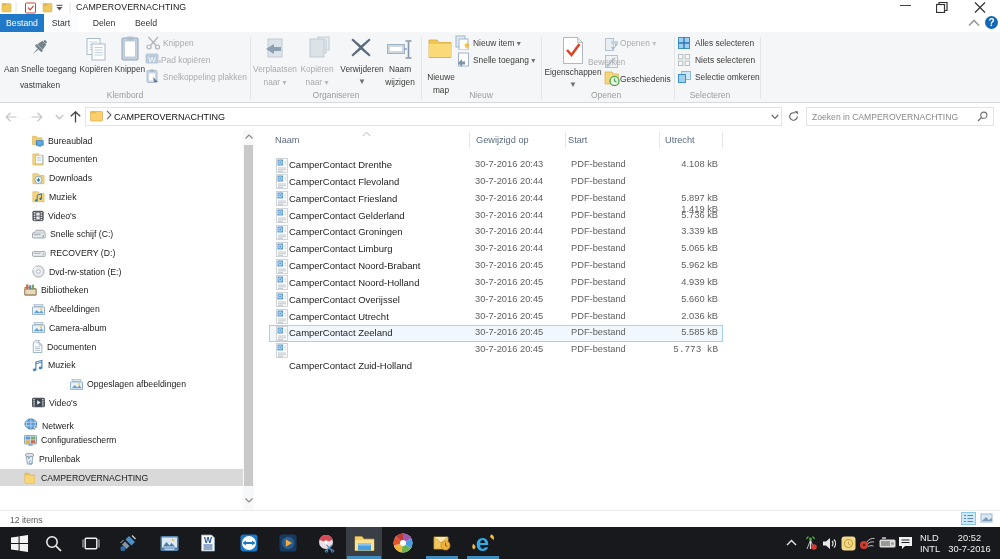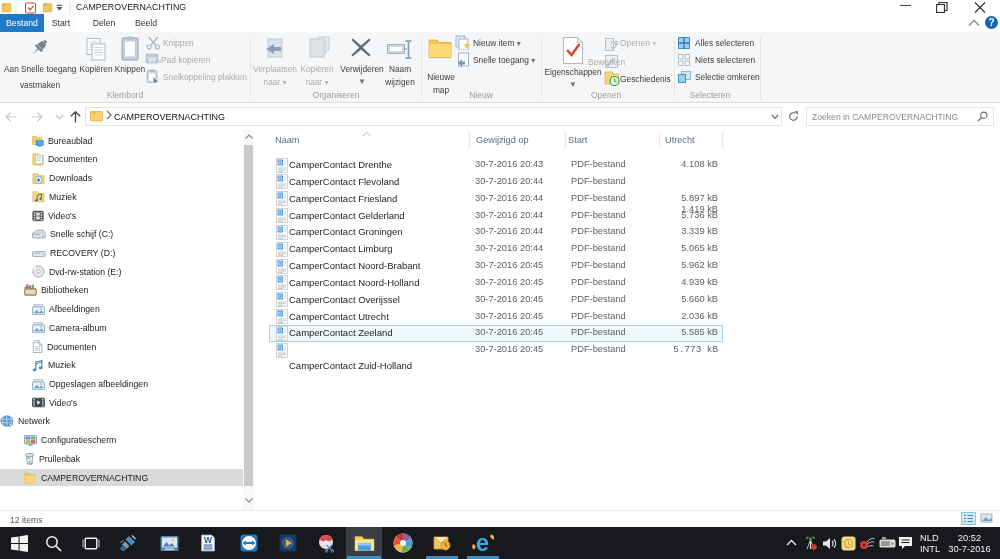--- a/index.html
+++ b/index.html
@@ -458,21 +458,21 @@
     </div>
 <div class="navrow" style="top:355.7px;padding-left:32px;">
       <svg width="14" height="15" viewBox="0 0 14 15">
         <path d="M4.5 12.5 V3.5 l7 -2 V10" stroke="#3575ae" stroke-width="1.2" fill="none"></path>
         <ellipse cx="3" cy="12.5" rx="2.2" ry="1.6" fill="#4586bf"></ellipse>
         <ellipse cx="10" cy="10.3" rx="2.2" ry="1.6" fill="#4586bf"></ellipse>
         <path d="M4.5 5.5 l7 -2" stroke="#3575ae" stroke-width="1"></path>
       </svg>
       <span>Muziek</span>
     </div>
-<div class="navrow" style="top:374.5px;padding-left:32px;">
+<div class="navrow" style="top:374.5px;padding-left:32px;margin-left:38px;">
       <svg width="15" height="13" viewBox="0 0 15 13">
         <path d="M2 0.5 h11 l-1.5 3 h-8 z" fill="#dfe6ec" stroke="#9fb0c0" stroke-width="0.8"></path>
         <rect x="0.5" y="3.5" width="14" height="9" rx="0.5" fill="#eaf1f7" stroke="#7fa5c4" stroke-width="1"></rect>
         <path d="M2 11 l3.5 -4 3 3 2.5 -2.5 2.5 3.5 z" fill="#6aa1cd"></path>
         <circle cx="10.5" cy="6" r="1.3" fill="#f0c75e"></circle>
       </svg>
       <span>Opgeslagen afbeeldingen</span>
     </div>
 <div class="navrow" style="top:393.2px;padding-left:32px;">
       <svg width="15" height="13" viewBox="0 0 15 13">
@@ -484,21 +484,21 @@
           <rect x="1.5" y="10" width="1.8" height="1"></rect>
           <rect x="11.7" y="2.5" width="1.8" height="1.5"></rect>
           <rect x="11.7" y="5" width="1.8" height="1.5"></rect>
           <rect x="11.7" y="7.5" width="1.8" height="1.5"></rect>
           <rect x="11.7" y="10" width="1.8" height="1"></rect>
         </g>
         <path d="M6 4 l4 2.5 -4 2.5 z" fill="#e8f0f6"></path>
       </svg>
       <span>Video's</span>
     </div>
-<div class="navrow" style="top:411.9px;">
+<div class="navrow" style="top:411.9px;padding-left:24px;align-items:flex-end;">
       <svg width="16" height="14" viewBox="0 0 16 14">
         <ellipse cx="8" cy="7" rx="7" ry="6" fill="#5b9bd5" stroke="#3a79b3" stroke-width="0.8"></ellipse>
         <path d="M1.5 5 h13 M1.5 9 h13 M8 1 v12 M4 1.8 c-1.5 3 -1.5 7.5 0 10.4 M12 1.8 c1.5 3 1.5 7.5 0 10.4" stroke="#cfe3f3" stroke-width="0.8" fill="none"></path>
         <path d="M10 9 l5 2 -2.2 0.6 -0.6 2.2 z" fill="#e8eef4" stroke="#6a7680" stroke-width="0.6"></path>
       </svg>
       <span>Netwerk</span>
     </div>
 <div class="navrow" style="top:430.6px;padding-left:24px;">
       <svg width="15" height="13" viewBox="0 0 15 13">
         <rect x="0.5" y="0.5" width="14" height="10" rx="1" fill="#cfe0ef" stroke="#6f97ba" stroke-width="1"></rect>

